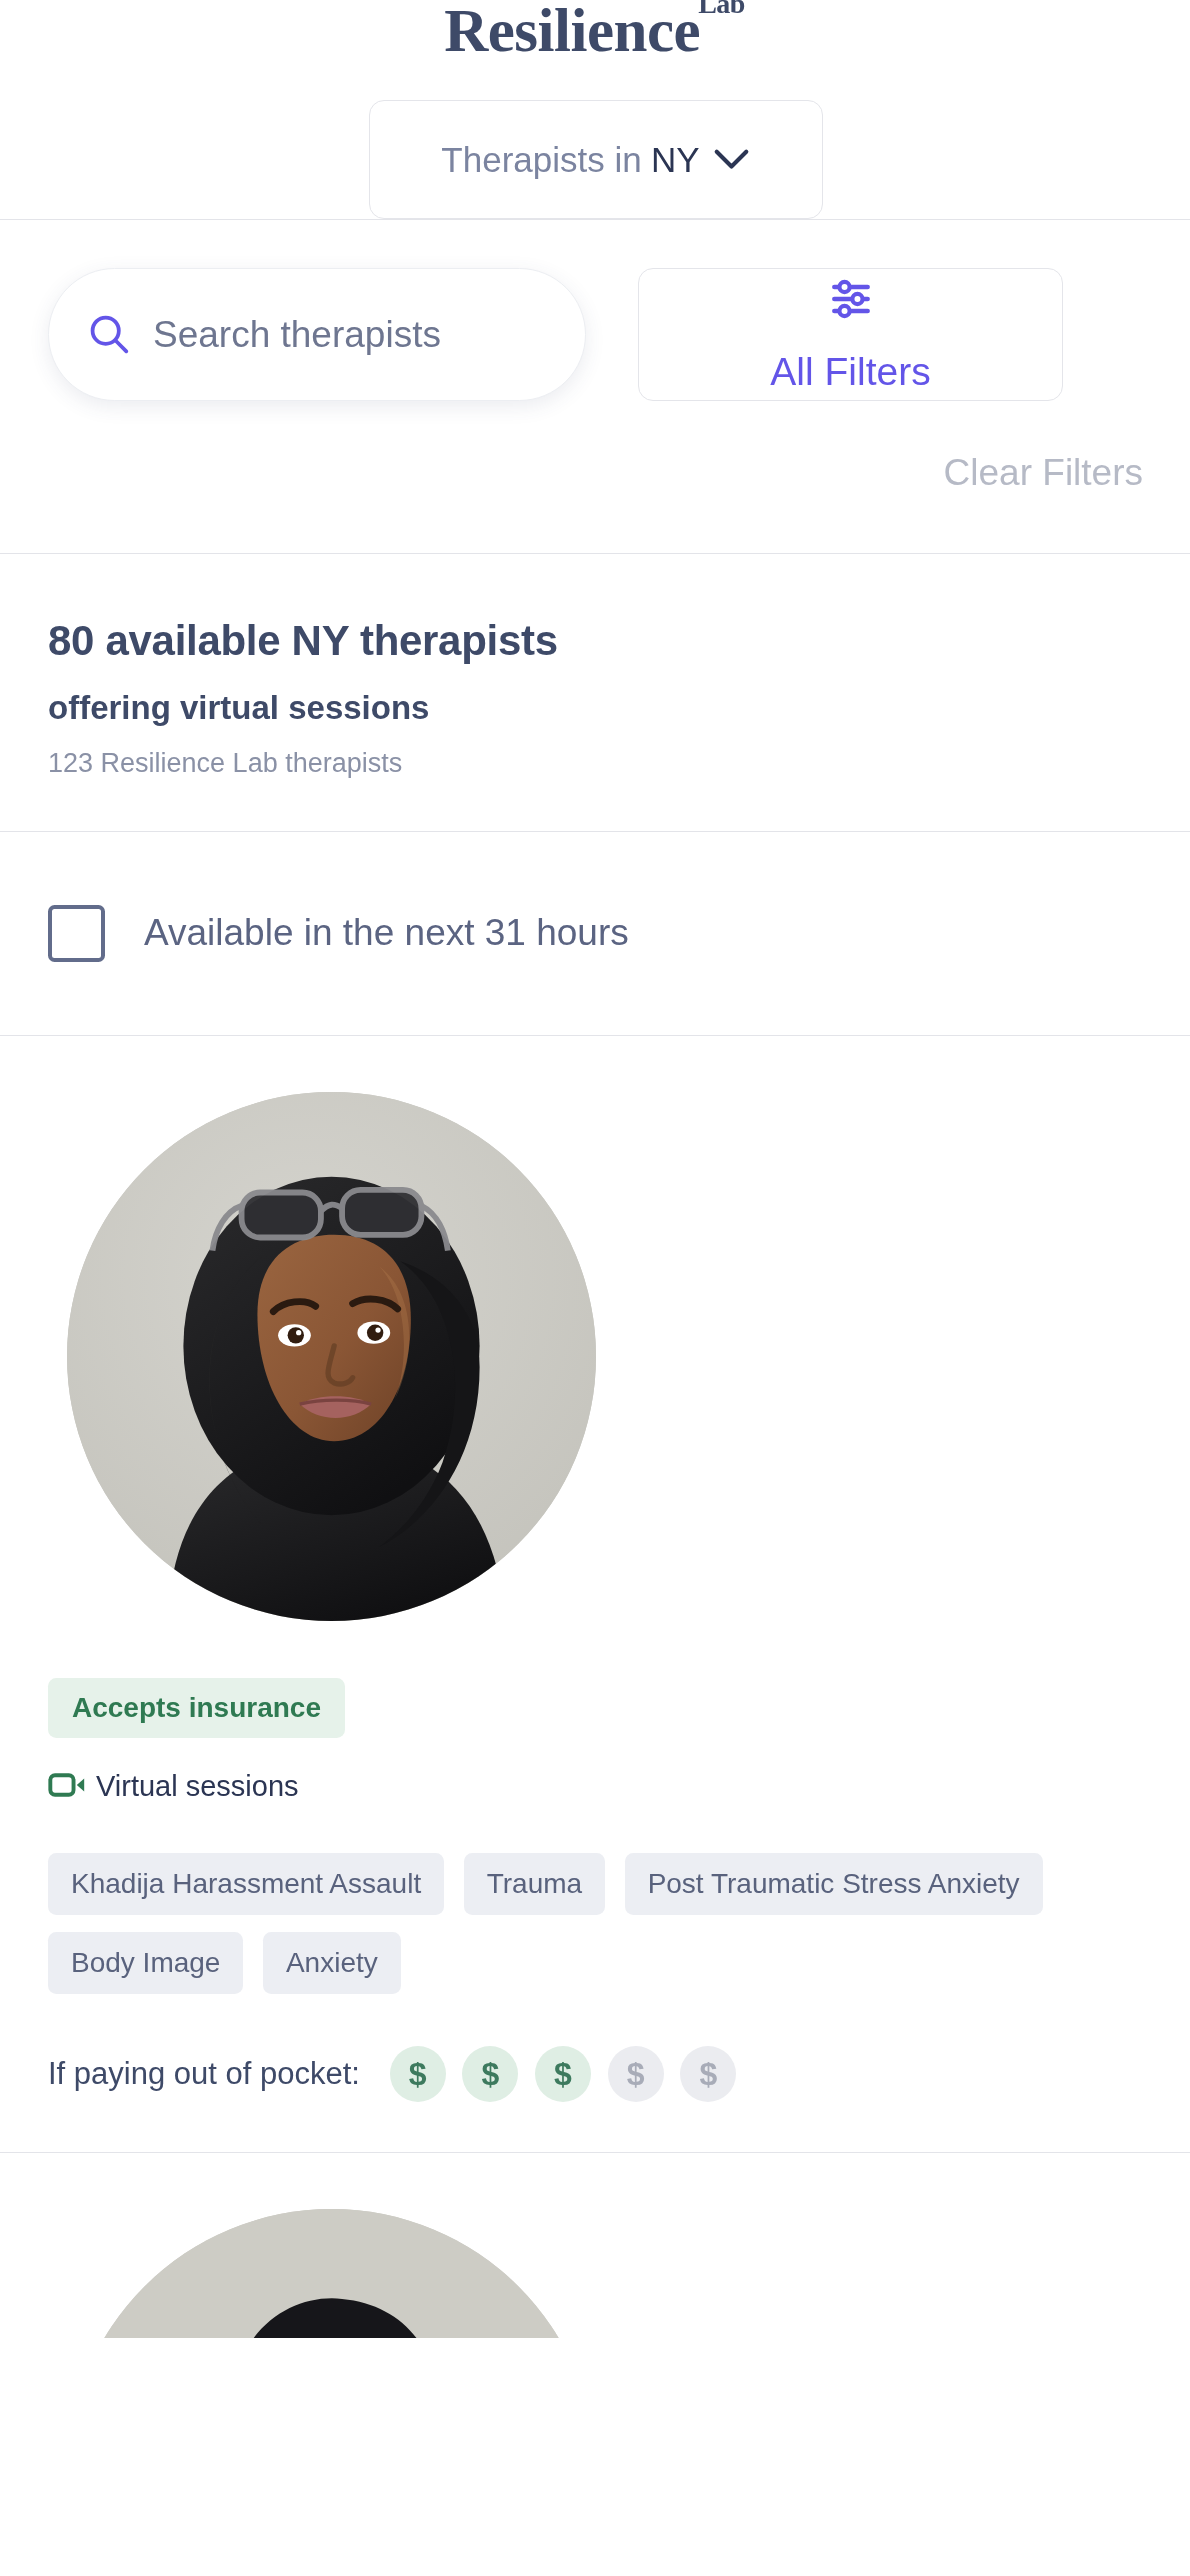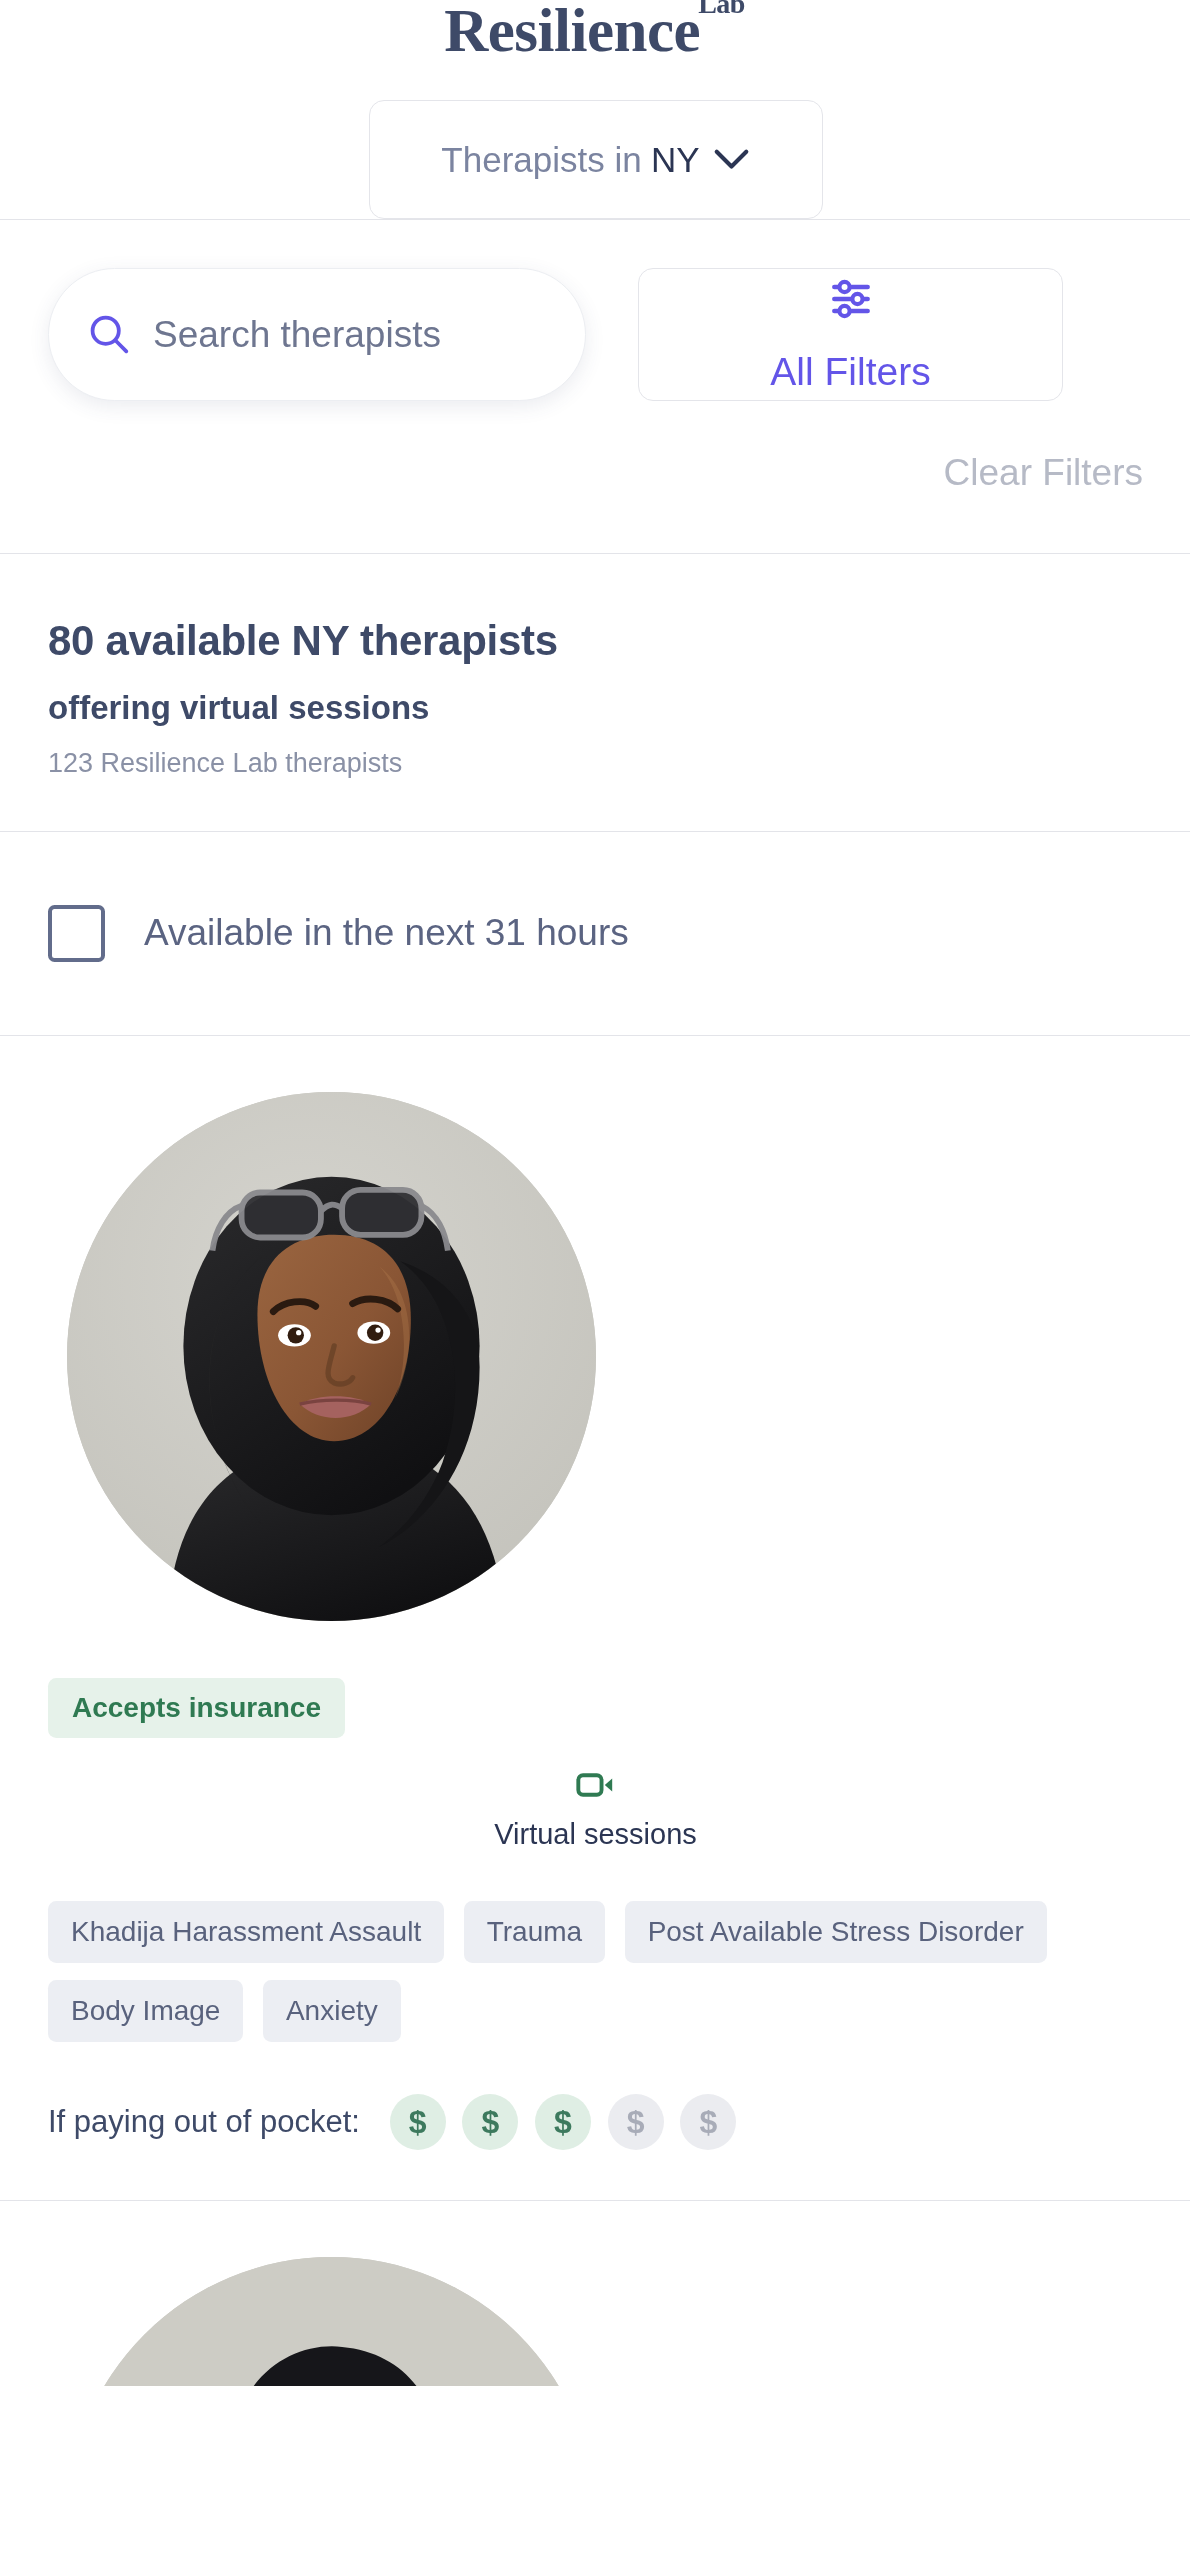--- a/index.html
+++ b/index.html
@@ -226,23 +226,21 @@
     margin-top: 35px;
     font-size: 42px;
     font-weight: 700;
     color: #1f2a4a;
     letter-spacing: -0.4px;
   }
 
   .session-row {
     margin-top: 32px;
     display: flex;
-    align-items: center;
-    gap: 15px;
-    flex-direction: column;
+    gap: 9px;
   }
   .session-label {
     font-size: 29px;
     color: #2b3553;
     font-weight: 400;
   }
 
   .tags {
     margin-top: 50px;
     display: flex;
@@ -435,21 +433,21 @@
           <rect x="2.5" y="5.5" width="25" height="21" rx="5" stroke="#2f7a52" stroke-width="4.2"></rect>
           <path d="M31 16 L39 9 L39 23 Z" fill="#2f7a52"></path>
         </svg>
       </span>
       <span class="session-label">Virtual sessions</span>
     </div>
 
     <div class="tags">
       <span class="tag">Khadija Harassment Assault</span>
       <span class="tag">Trauma</span>
-      <span class="tag">Post Available Stress Disorder</span>
+      <span class="tag">Post Traumatic Stress Anxiety</span>
       <span class="tag">Body Image</span>
       <span class="tag">Anxiety</span>
     </div>
 
     <div class="price-row">
       <span class="price-label">If paying out of pocket:</span>
       <span class="dollar on">$</span>
       <span class="dollar on">$</span>
       <span class="dollar on">$</span>
       <span class="dollar off">$</span>

